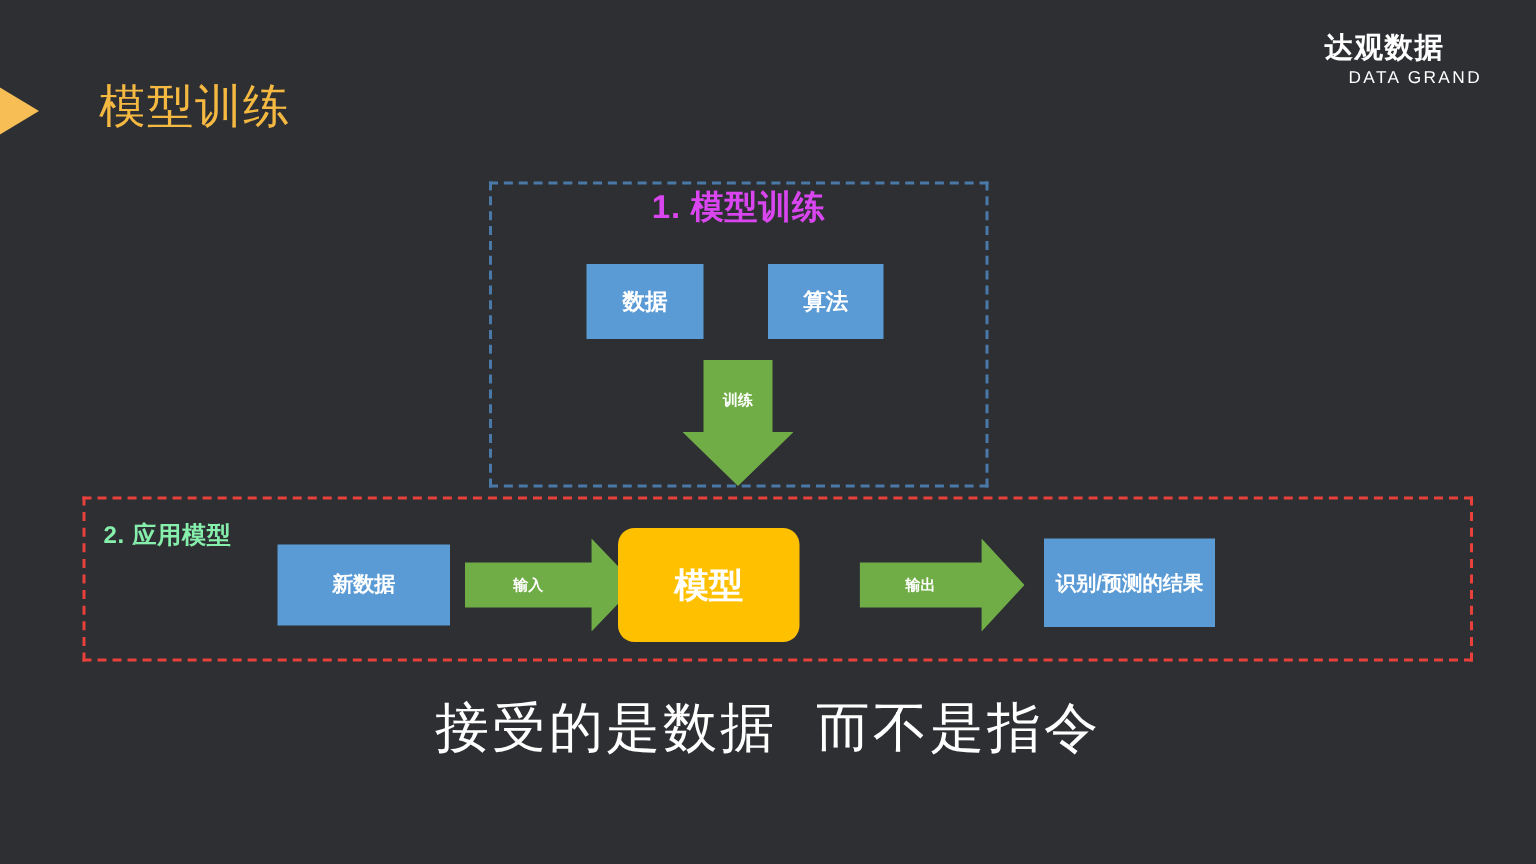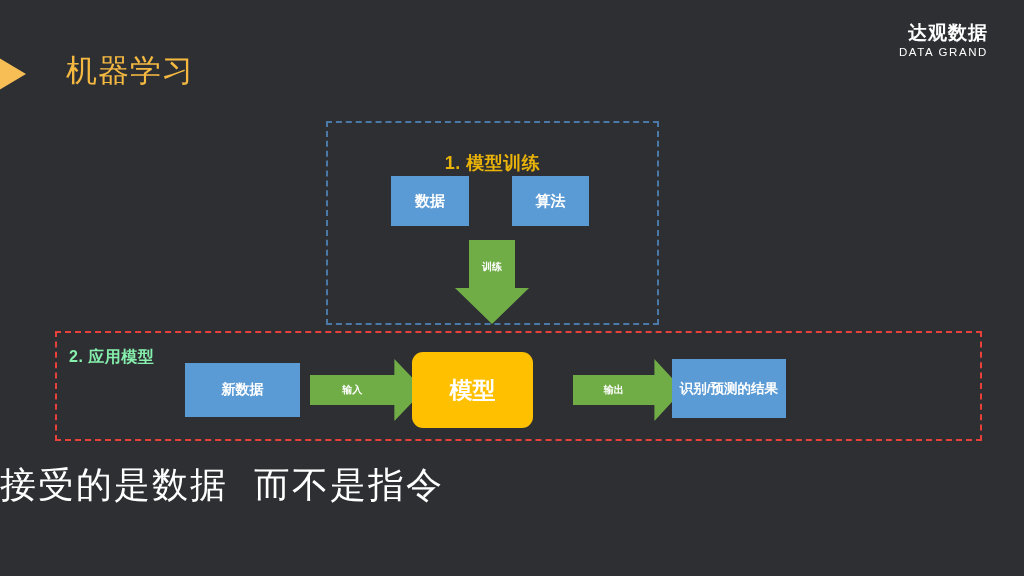--- a/index.html
+++ b/index.html
@@ -35,21 +35,21 @@
     line-height: 38px;
     color: #f5b942;
     letter-spacing: 1px;
     white-space: nowrap;
   }
 
   .logo {
     position: absolute;
     right: 36px;
     top: 22px;
-    text-align: right;
+    text-align: left;
     color: #ffffff;
     user-select: none;
   }
   .logo-cn {
     font-size: 19px;
     font-weight: bold;
     letter-spacing: 1px;
     line-height: 22px;
   }
   .logo-en {
@@ -77,24 +77,24 @@
     top: 331px;
     width: 927px;
     height: 110px;
     border: 2px dashed #e8403a;
   }
 
   .group-train-title {
     position: absolute;
     left: 0;
     right: 0;
-    top: 28px;
+    top: 0;
     text-align: center;
-    color: #eab308;
-    font-size: 18px;
+    color: #d946ef;
+    font-size: 22px;
     font-weight: bold;
     letter-spacing: 0.5px;
   }
   .group-apply-title {
     position: absolute;
     left: 12px;
     top: 14px;
     color: #86efac;
     font-size: 16px;
     font-weight: bold;
@@ -116,21 +116,21 @@
   .node-yellow {
     background: #ffc000;
     border-radius: 11px;
   }
 
   .n-data   { left: 391px; top: 176px; width: 78px;  height: 50px; font-size: 15px; }
   .n-algo   { left: 512px; top: 176px; width: 77px;  height: 50px; font-size: 15px; }
   .n-newdata{ left: 185px; top: 363px; width: 115px; height: 54px; font-size: 14px; }
   .n-model  { left: 412px; top: 352px; width: 121px; height: 76px; font-size: 23px; }
   .n-result {
-    left: 672px; top: 359px; width: 114px; height: 59px;
+    left: 696px; top: 359px; width: 114px; height: 59px;
     font-size: 13.5px; line-height: 17px; padding: 0 6px;
   }
 
   
   .arrow {
     position: absolute;
     display: flex;
     align-items: center;
     justify-content: center;
     color: #ffffff;
@@ -167,34 +167,34 @@
     align-items: center;
     justify-content: center;
   }
 
   
   .caption {
     position: absolute;
     left: 0;
     right: 0;
     top: 461px;
-    text-align: left;
+    text-align: center;
     color: #ffffff;
     font-size: 36px;
     letter-spacing: 2px;
   }
   .caption .gap { display: inline-block; width: 26px; }
 </style>
 </head>
 <body>
 
 <div id="slide">
 
   <div class="corner-arrow"></div>
-  <div class="slide-title">机器学习</div>
+  <div class="slide-title">模型训练</div>
 
   <div class="logo">
     <div class="logo-cn">达观数据</div>
     <div class="logo-en">DATA GRAND</div>
   </div>
 
   <div class="group-box group-train">
     <div class="group-train-title">1. 模型训练</div>
   </div>
 

